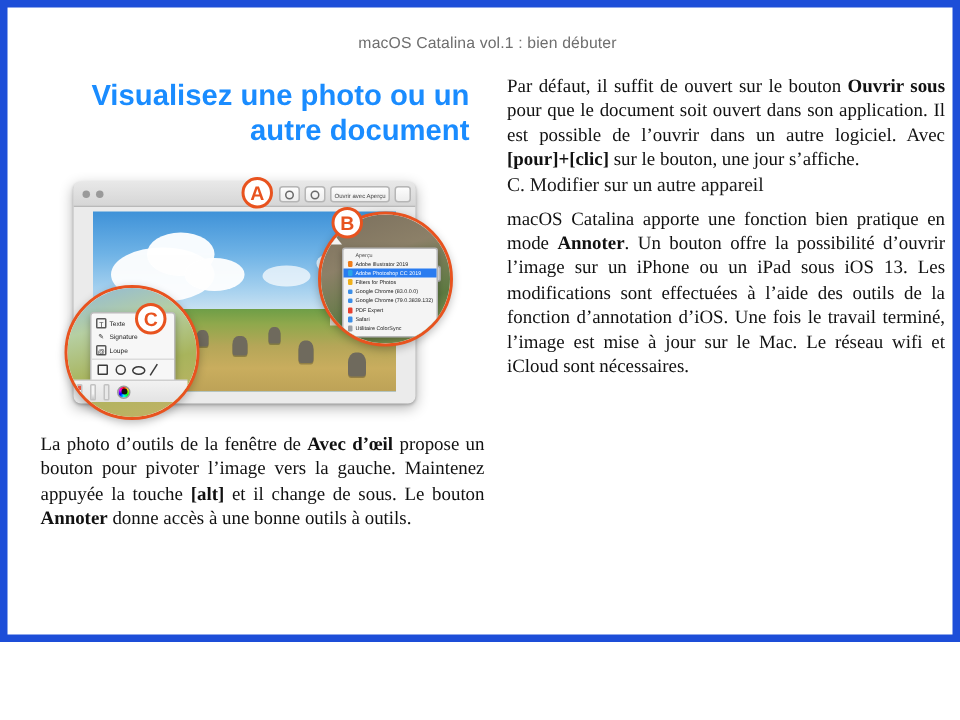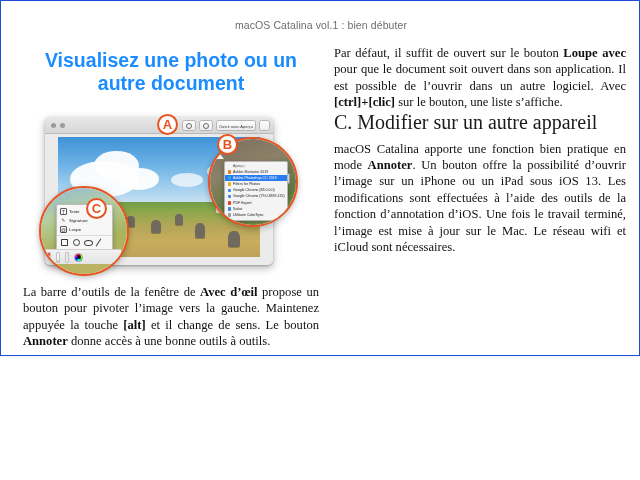--- a/index.html
+++ b/index.html
@@ -5,23 +5,23 @@
 <style>
   * { box-sizing: border-box; margin: 0; padding: 0; }
   html, body {
     width: 640px; height: 480px;
     background: #ffffff;
     font-family: "Liberation Serif", serif;
     overflow: hidden;
   }
   #page {
     position: relative;
-    width: 640px; height: 356px;
+    width: 640px; height: 428px;
     background: #ffffff;
-    border: 1px solid #1d4ed8;
+    border: 5px solid #1d4ed8;
     overflow: hidden;
   }
 
   
   #running-head {
     position: absolute;
     top: 18px; left: 0; width: 640px;
     text-align: center;
     font-family: "Liberation Sans", sans-serif;
     font-size: 10.5px;
@@ -34,21 +34,21 @@
   #col-left  { left: 22px;  width: 296px; height: 420px; }
   #col-right { left: 333px; width: 292px; height: 420px; }
 
   
   #blue-title {
     font-family: "Liberation Sans", sans-serif;
     font-weight: bold;
     font-size: 19.5px;
     line-height: 23px;
     color: #1a8cff;
-    text-align: center;
+    text-align: right;
     padding: 4px 10px 0 10px;
   }
 
   
   #figure {
     position: relative;
     width: 296px; height: 175px;
     margin-top: 14px;
   }
 
@@ -271,21 +271,21 @@
   .colorwheel::after{
     content:""; position:absolute; left:50%; top:50%;
     transform:translate(-50%,-50%);
     width:4px;height:4px;border-radius:50%;background:#111;
   }
 
   
   h3.sec {
     font-family:"Liberation Serif", serif;
     font-weight:normal;
-    font-size:20px;
+    font-size:13px;
     color:#1a1a1a;
     margin: 0 0 7px 0;
   }
   p.body {
     font-family:"Liberation Serif", serif;
     font-size:12.6px;
     line-height:16.4px;
     color:#111111;
     text-align:justify;
     margin:0;
@@ -418,23 +418,23 @@
             <span>Utilitaire ColorSync</span>
           </div>
         </div>
       </div>
 
       <div class="callout" id="callout-a">A</div>
       <div class="callout" id="callout-b">B</div>
       <div class="callout" id="callout-c">C</div>
     </div>
 
-    <p class="body" id="para-a"><span>La barre d’outils de la fenêtre de </span><b>Avec d’œil</b><span> propose un bouton pour pivoter l’image vers la gauche. Maintenez appuyée la touche </span><b>[alt]</b><span> et il change de sens. Le bouton </span><b>Annoter</b><span> donne accès à une bonne outils à outils.</span></p>
+    <p class="body" id="para-a"><span>La photo d’outils de la fenêtre de </span><b>Avec d’œil</b><span> propose un bouton pour pivoter l’image vers la gauche. Maintenez appuyée la touche </span><b>[alt]</b><span> et il change de sous. Le bouton </span><b>Annoter</b><span> donne accès à une bonne outils à outils.</span></p>
 
   </div>
 
   <div class="col" id="col-right">
-    <p class="body sp-r1" id="para-intro"><span>Par défaut, il suffit de ouvert sur le bouton </span><b>Loupe avec</b><span> pour que le document soit ouvert dans son application. Il est possible de l’ouvrir dans un autre logiciel. Avec </span><b>[ctrl]+[clic]</b><span> sur le bouton, une liste s’affiche.</span></p>
+    <p class="body sp-r1" id="para-intro"><span>Par défaut, il suffit de ouvert sur le bouton </span><b>Ouvrir sous</b><span> pour que le document soit ouvert dans son application. Il est possible de l’ouvrir dans un autre logiciel. Avec </span><b>[pour]+[clic]</b><span> sur le bouton, une jour s’affiche.</span></p>
     <h3 class="sec sp-r2">C. Modifier sur un autre appareil</h3>
     <p class="body sp-r3" id="para-c"><span>macOS Catalina apporte une fonction bien pratique en mode </span><b>Annoter</b><span>. Un bouton offre la possibilité d’ouvrir l’image sur un iPhone ou un iPad sous iOS 13. Les modifications sont effectuées à l’aide des outils de la fonction d’annotation d’iOS. Une fois le travail terminé, l’image est mise à jour sur le Mac. Le réseau wifi et iCloud sont nécessaires.</span></p>
   </div>
 
 </div>
 
 </body></html>

